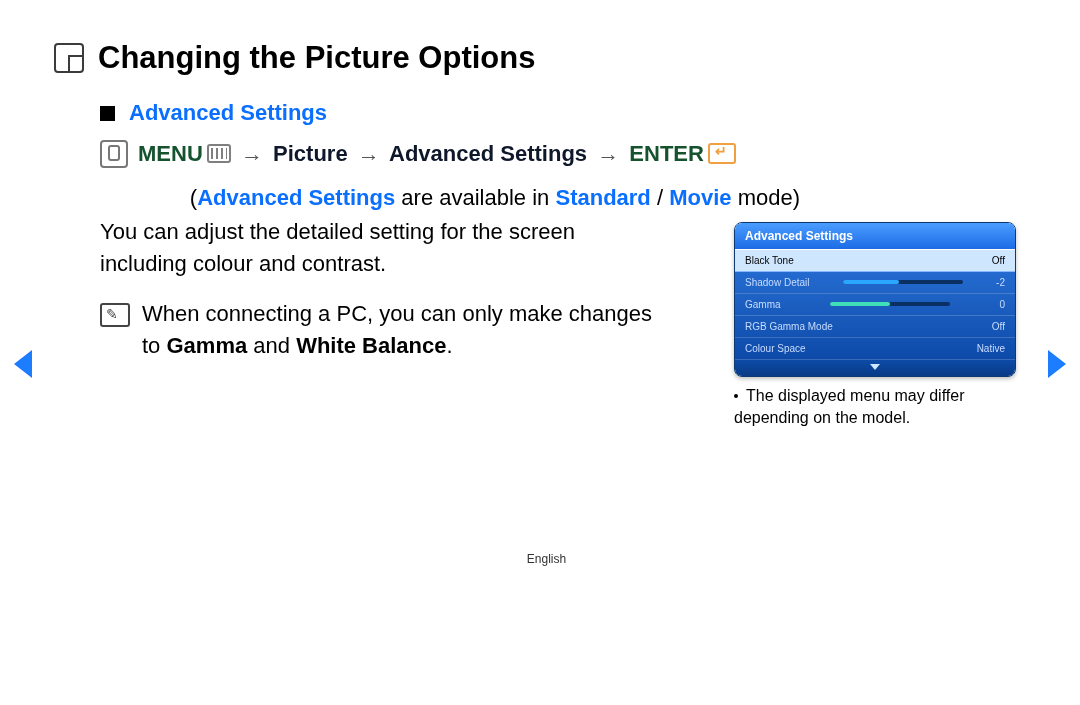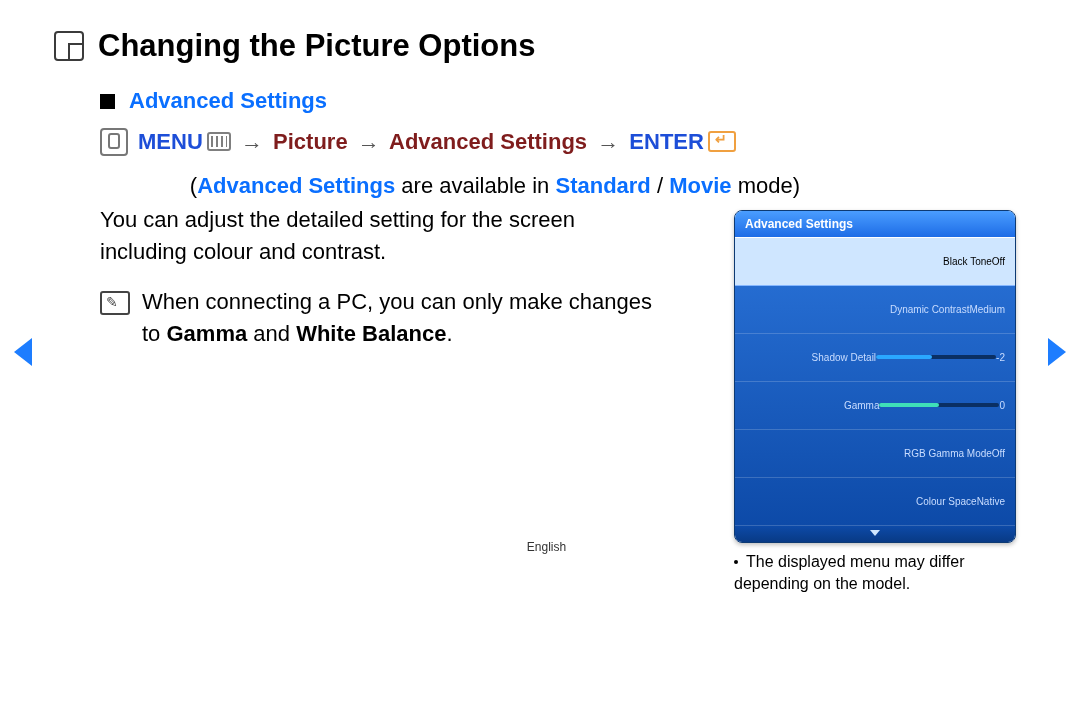--- a/index.html
+++ b/index.html
@@ -1,48 +1,48 @@
 <!DOCTYPE html>
 <html><head>
 <meta charset="utf-8">
 <style>
   html,body{margin:0;padding:0;width:1080px;height:705px;font-family:Arial,Helvetica,sans-serif;background:#fff;color:#000;position:relative;}
-  .page{width:1080px;height:580px;position:relative;padding:28px 54px 0 54px;box-sizing:border-box;}
+  .page{width:1080px;height:580px;position:relative;padding:28px 54px 0 54px;box-sizing:border-box;margin-top:12px;}
   .title-row{display:flex;align-items:center;margin-bottom:24px;}
   .book-icon{width:26px;height:26px;border:2px solid #3b3b3b;border-radius:4px;margin-right:14px;flex:0 0 auto;display:flex;align-items:flex-end;justify-content:flex-end;}
   .book-icon .inner{width:12px;height:14px;border-left:2px solid #3b3b3b;border-top:2px solid #3b3b3b;}
   h1{font-size:31px;margin:0;font-weight:bold;}
   .indent{margin-left:46px;}
   .section-row{display:flex;align-items:center;margin-bottom:14px;}
   .square-bullet{width:15px;height:15px;background:#000;margin-right:14px;flex:0 0 auto;}
   .section-title{color:#0a6fff;font-size:22px;font-weight:bold;}
   .nav-row-outer{margin-left:46px;display:flex;align-items:center;margin-bottom:14px;}
   .tool-icon{width:24px;height:24px;border:2px solid #777;border-radius:4px;margin-right:10px;flex:0 0 auto;position:relative;}
   .tool-icon::after{content:"";position:absolute;width:8px;height:12px;border:2px solid #777;border-radius:3px;top:3px;left:6px;}
   .nav-text{font-size:22px;font-weight:bold;}
-  .nav-text .gray{color:#1d4ed8;}
-  .nav-text .blue{color:#7f1d1d;}
+  .nav-text .gray{color:#14532d;}
+  .nav-text .blue{color:#0f172a;}
   .nav-text .arrow{color:#555;font-weight:bold;margin:0 4px;}
   .menu-icon{display:inline-block;width:20px;height:15px;border:2px solid #7f7f7f;border-radius:3px;vertical-align:-2px;margin-left:4px;position:relative;}
   .menu-icon::before{content:"";position:absolute;top:2px;left:2px;right:2px;bottom:2px;background:repeating-linear-gradient(to right,#7f7f7f 0,#7f7f7f 2px,transparent 2px,transparent 5px);}
   .enter-icon{display:inline-block;width:24px;height:17px;border:2px solid #f0a040;border-radius:3px;vertical-align:-3px;margin-left:4px;position:relative;}
   .enter-icon::after{content:"↵";position:absolute;color:#f0a040;font-size:14px;top:-2px;left:5px;font-weight:bold;}
   .body-text{margin-left:46px;font-size:22px;line-height:1.45;max-width:700px;text-align:right;}
   .body-text .blue{color:#0a6fff;font-weight:bold;}
   .two-col{display:flex;margin-top:2px;}
   .left-col{width:556px;margin-left:46px;font-size:22px;line-height:1.45;}
   .paragraph{margin-bottom:18px;}
   .note-row{display:flex;}
   .note-icon{flex:0 0 auto;width:26px;height:20px;border:2px solid #444;border-radius:3px;margin-right:12px;margin-top:5px;position:relative;}
   .note-icon::after{content:"✎";position:absolute;font-size:14px;top:-1px;left:4px;color:#444;}
   .right-col{flex:0 0 auto;margin-left:auto;margin-right:10px;}
   .osd-panel{width:280px;border-radius:8px;overflow:hidden;border:1px solid #0d3a73;box-shadow:0 2px 4px rgba(0,0,0,.25);margin-top:6px;}
   .osd-header{background:linear-gradient(#4a9dff,#1d6ce6);color:#fff;font-size:12px;font-weight:bold;padding:6px 10px;}
   .osd-body{background:linear-gradient(#2a73d9,#0d4aa8);}
-  .osd-row{display:flex;align-items:center;justify-content:flex-end;padding:18px 10px;font-size:10px;border-bottom:1px solid rgba(255,255,255,.18);color:#c8dcff;position:relative;}
+  .osd-row{display:flex;align-items:center;justify-content:space-between;padding:5px 10px;font-size:10px;border-bottom:1px solid rgba(255,255,255,.18);color:#c8dcff;position:relative;}
   .osd-row.selected{background:#cfe6ff;color:#000;border-top:1px solid #fff;border-bottom:1px solid #86b7ff;}
   .osd-row .label{flex:0 0 auto;}
   .osd-row .value{flex:0 0 auto;}
   .bar-track{width:120px;height:4px;background:#0a2f63;border-radius:2px;position:relative;}
   .bar-fill{height:100%;border-radius:2px;}
   .osd-footer{display:flex;justify-content:center;padding:4px 0 6px 0;background:linear-gradient(#0d4aa8,#083a85);}
   .chevron-down{width:0;height:0;border-left:5px solid transparent;border-right:5px solid transparent;border-top:6px solid #cfe6ff;}
   .caption{font-size:16px;margin-top:8px;line-height:1.4;max-width:280px;}
   .caption .dot{display:inline-block;width:4px;height:4px;background:#000;border-radius:50%;vertical-align:3px;margin-right:8px;}
   .nav-arrow{position:absolute;top:338px;width:0;height:0;}
@@ -97,24 +97,20 @@
 
     <div class="right-col">
       <div class="osd-panel">
         <div class="osd-header">Advanced Settings</div>
         <div class="osd-body" id="osd-body">
             <div class="osd-row selected">
               <span class="label">Black Tone</span>
               <span class="value">Off</span>
             </div>
             <div class="osd-row">
-              <span class="label">Dynamic Contrast</span>
-              <span class="value">Medium</span>
-            </div>
-            <div class="osd-row">
               <span class="label">Shadow Detail</span>
               <div class="bar-track">
                 <div class="bar-fill" style="width: 47%; background: rgb(42, 167, 255);"></div>
               </div>
               <span class="value">-2</span>
             </div>
             <div class="osd-row">
               <span class="label">Gamma</span>
               <div class="bar-track">
                 <div class="bar-fill" style="width: 50%; background: rgb(63, 224, 184);"></div>

